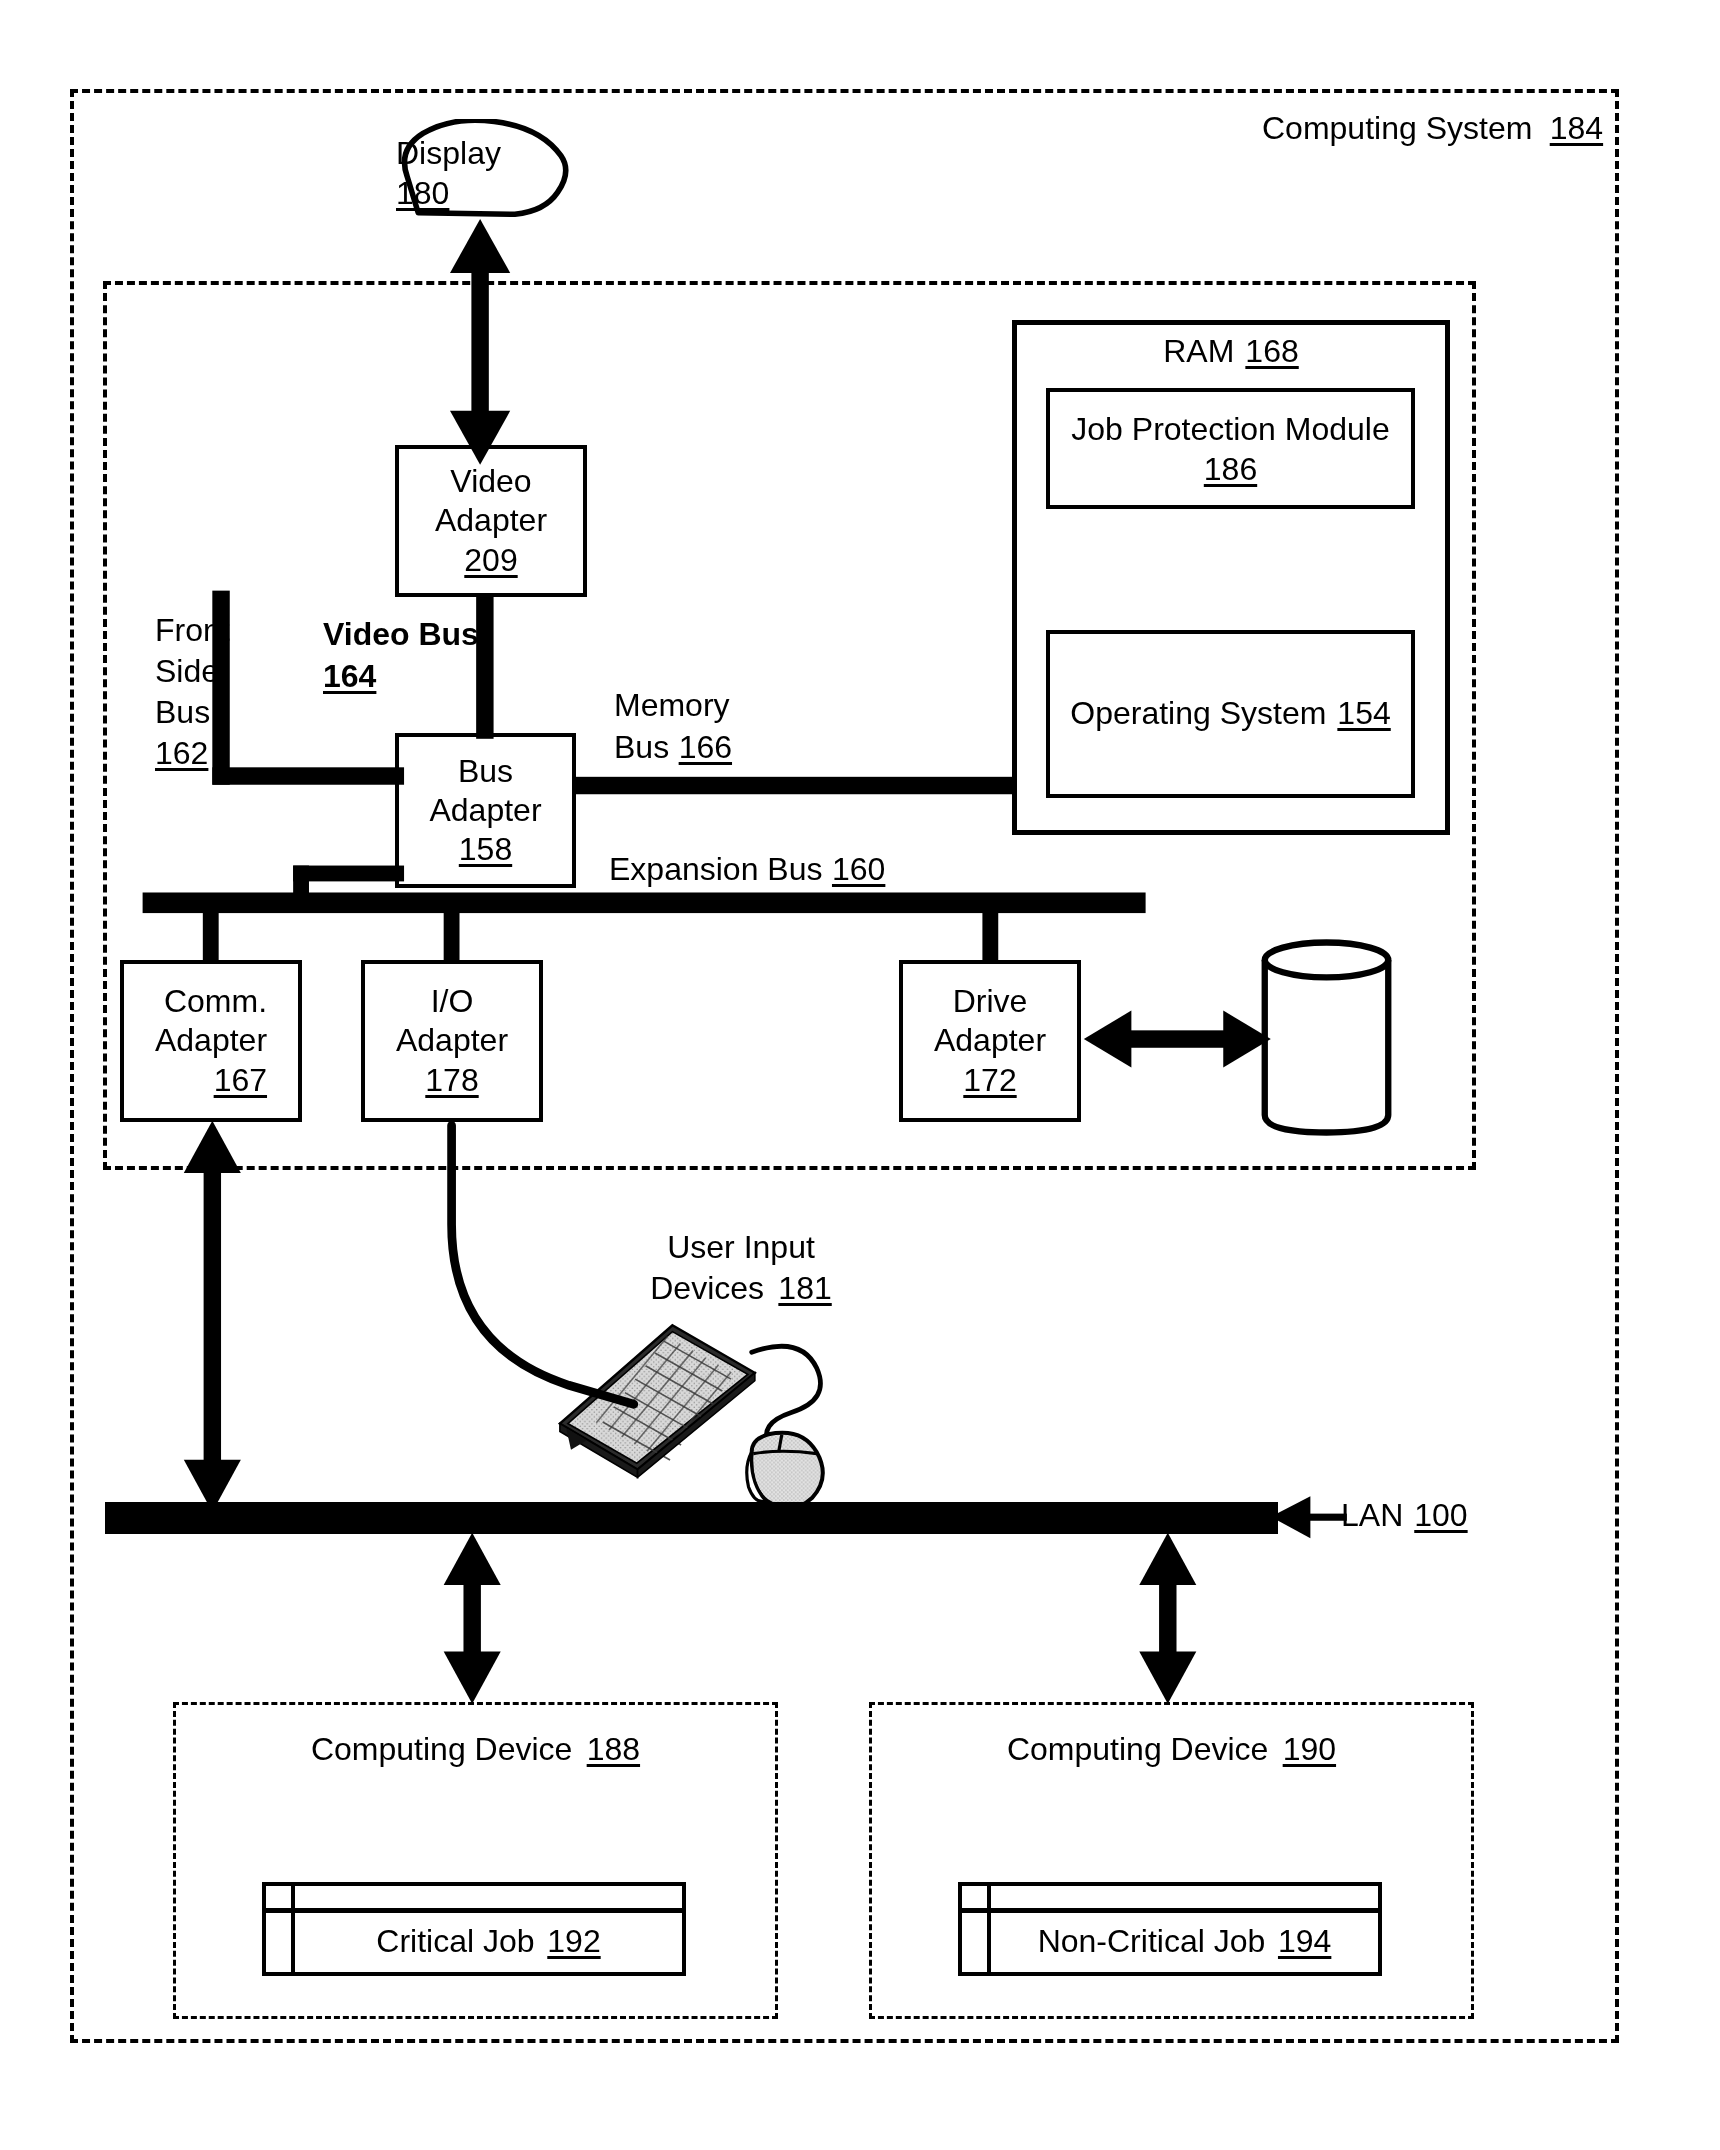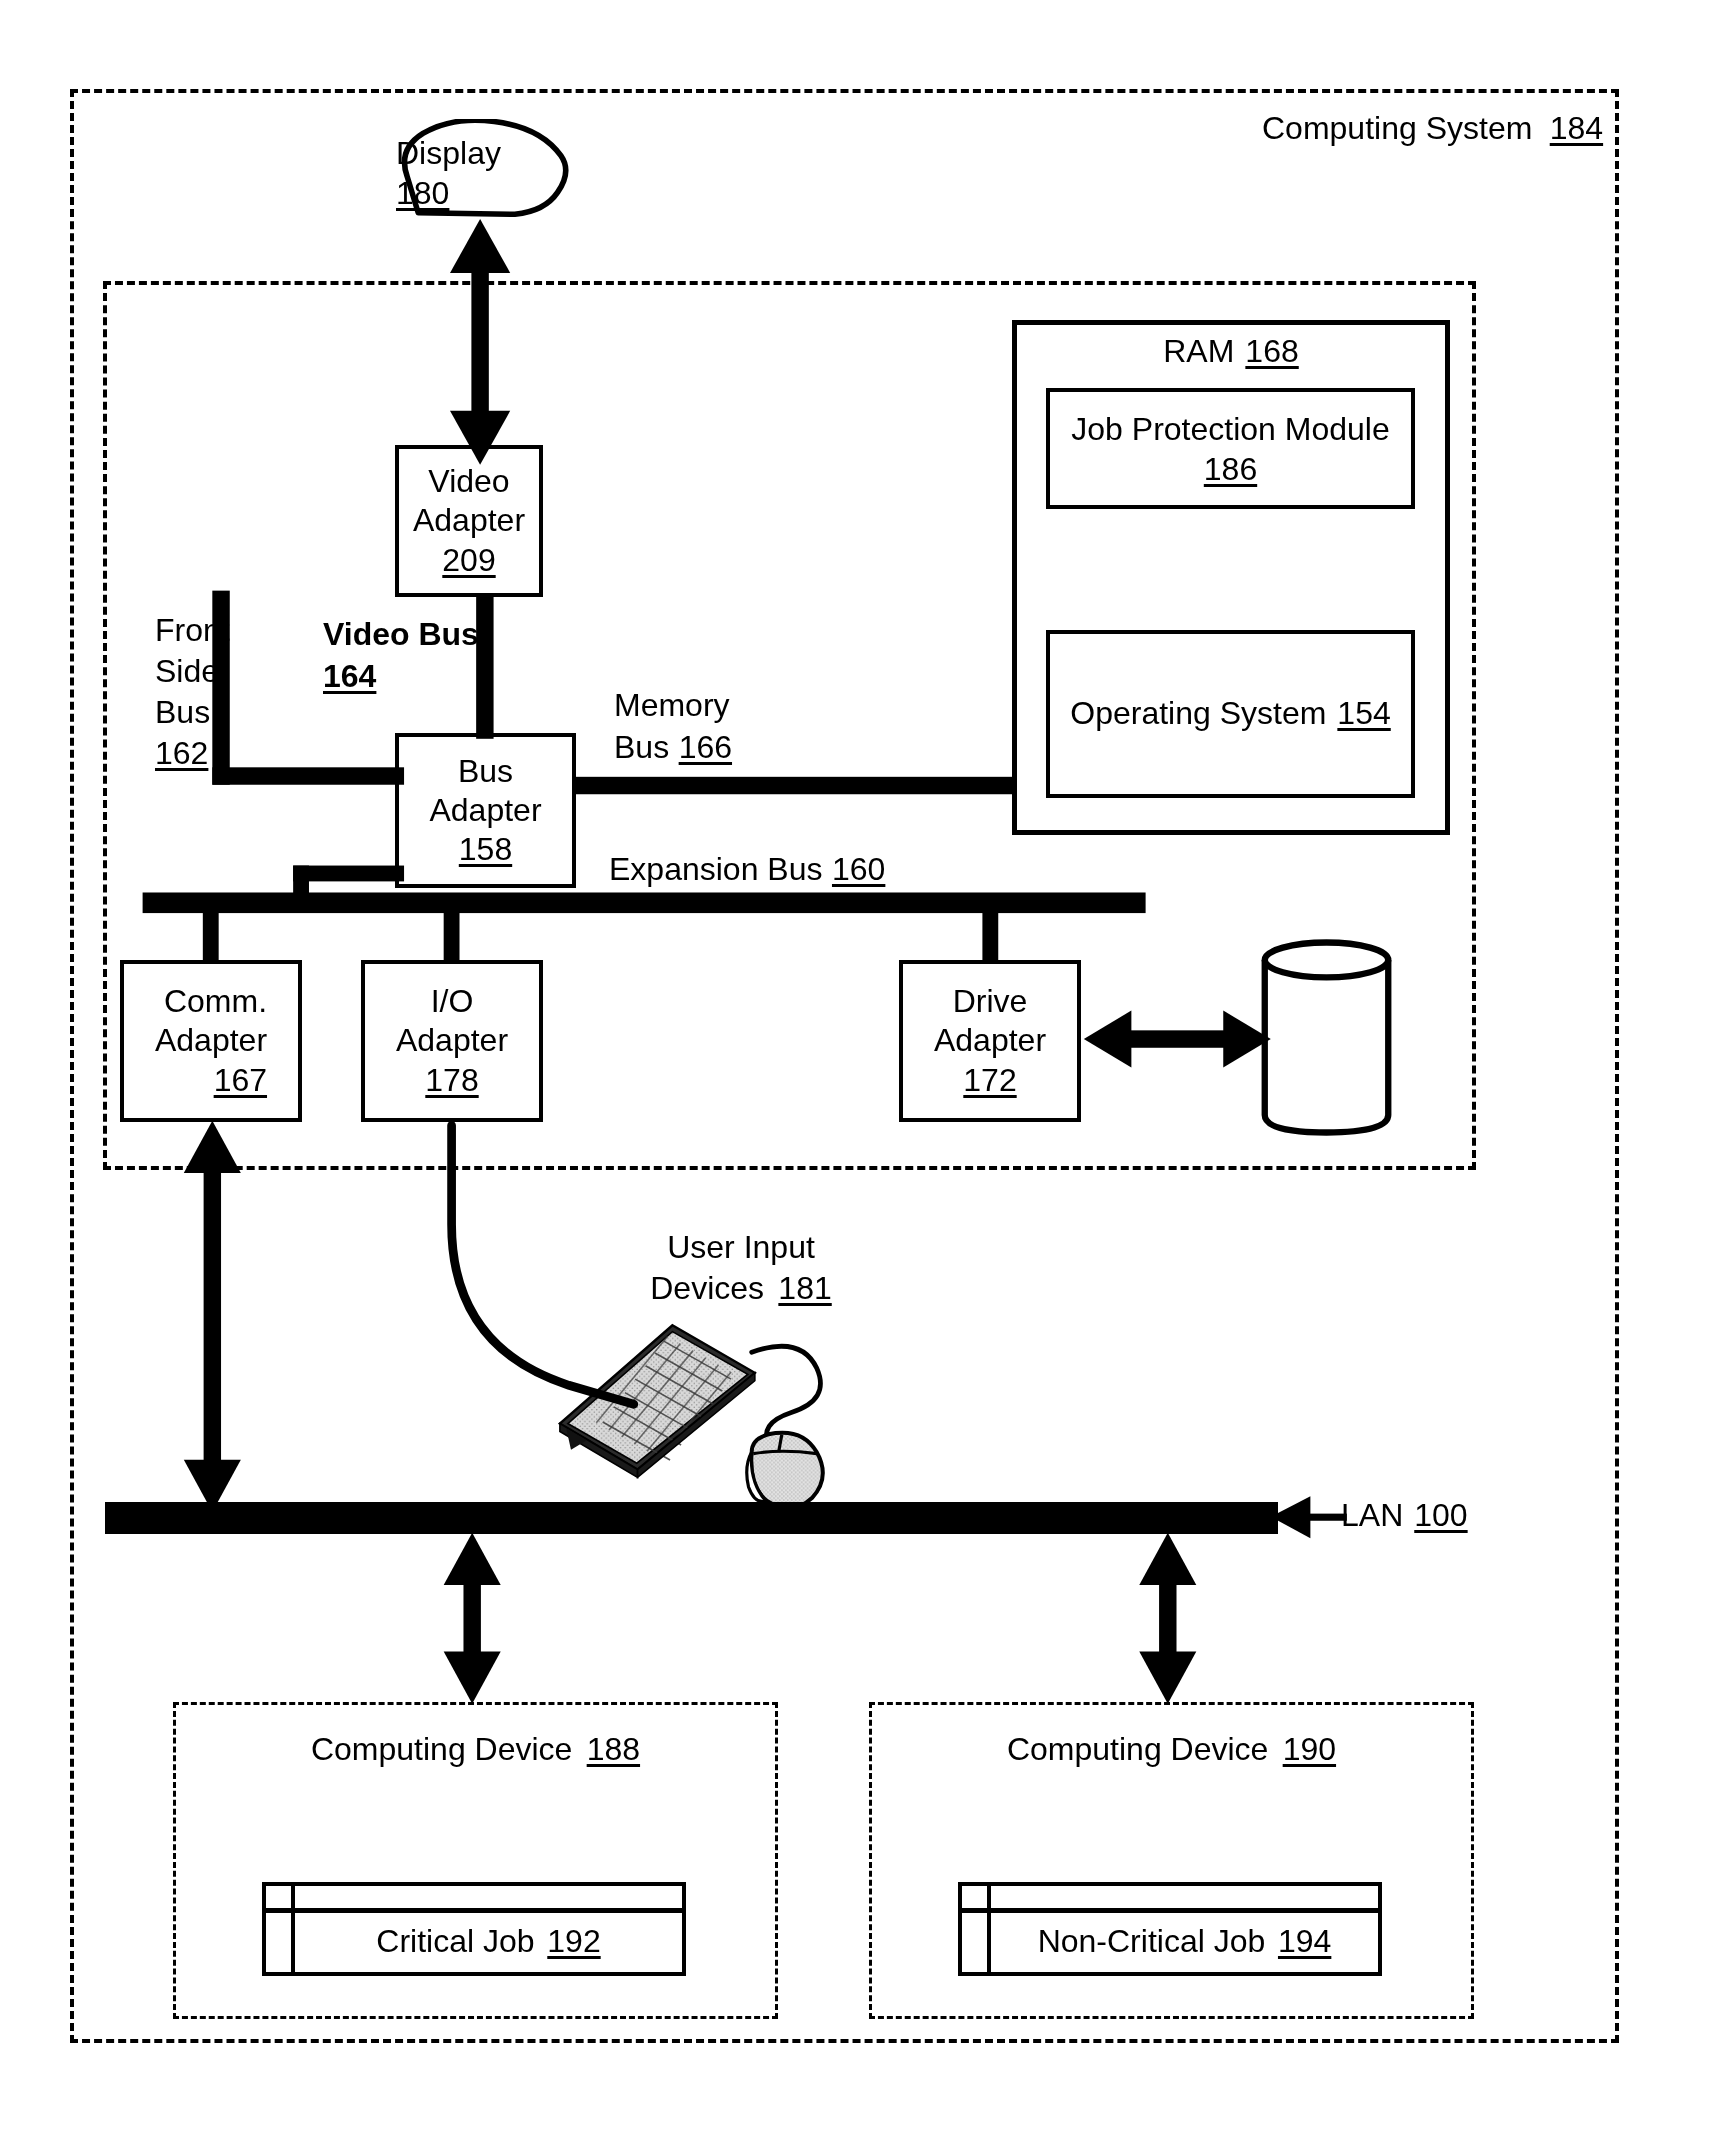--- a/index.html
+++ b/index.html
@@ -100,21 +100,21 @@
     </div>
   </div>
 
   <div class="abs solid-box" style="left:1046px; top:630px; width:369px; height:168px;">
     <div class="lbl">
       <span>Operating System</span><span style="display:inline-block;width:11px;"></span><span class="num">154</span>
     </div>
   </div>
 
 
-  <div class="abs solid-box" style="left:395px; top:445px; width:148px; height:152px;">
+  <div class="abs solid-box" style="left:395px; top:445px; width:192px; height:152px;">
     <div class="lbl multi" style="line-height:1.22;">
       <span class="tline">Video</span>
       <span class="tline">Adapter</span>
       <span class="num">209</span>
     </div>
   </div>
 
   <div class="abs solid-box" style="left:395px; top:733px; width:181px; height:155px;">
     <div class="lbl multi" style="line-height:1.22;">
       <span class="tline">Bus</span>

